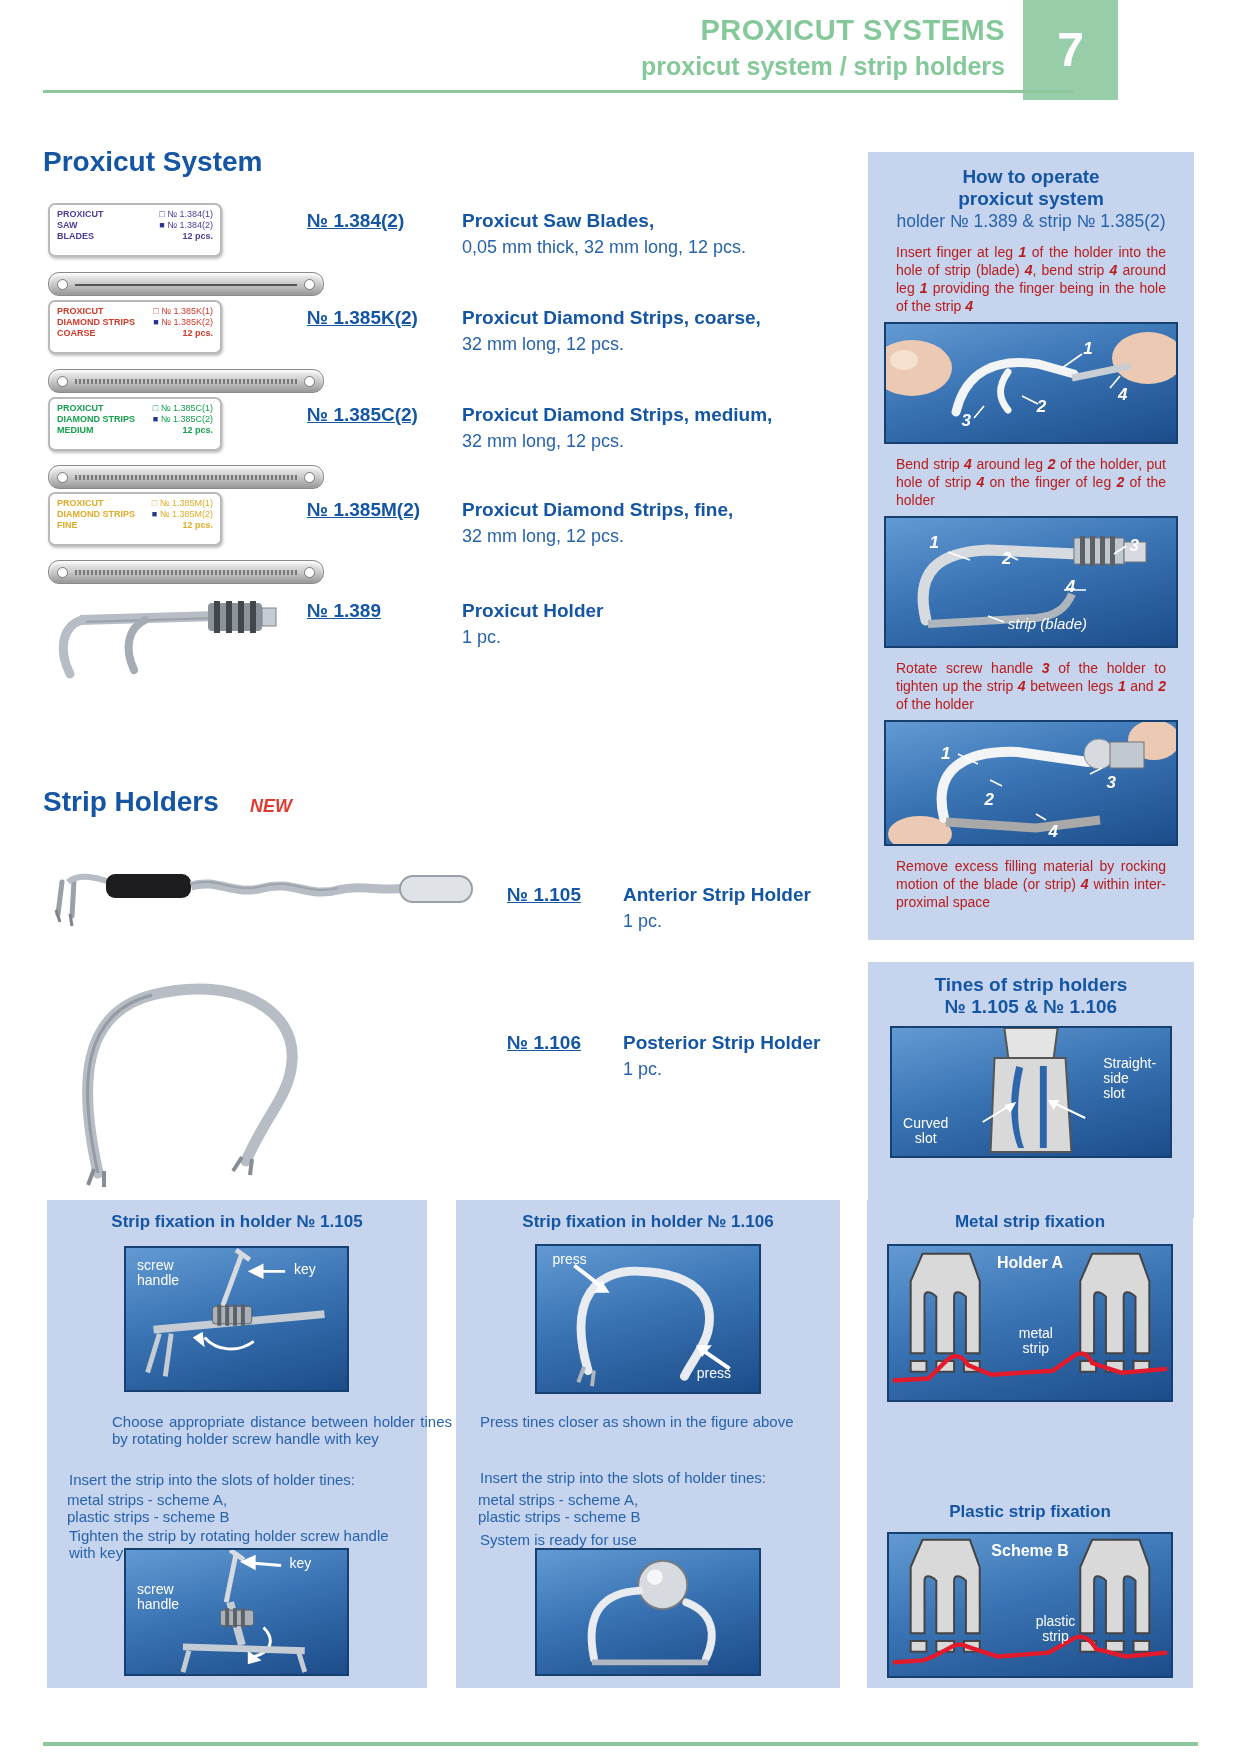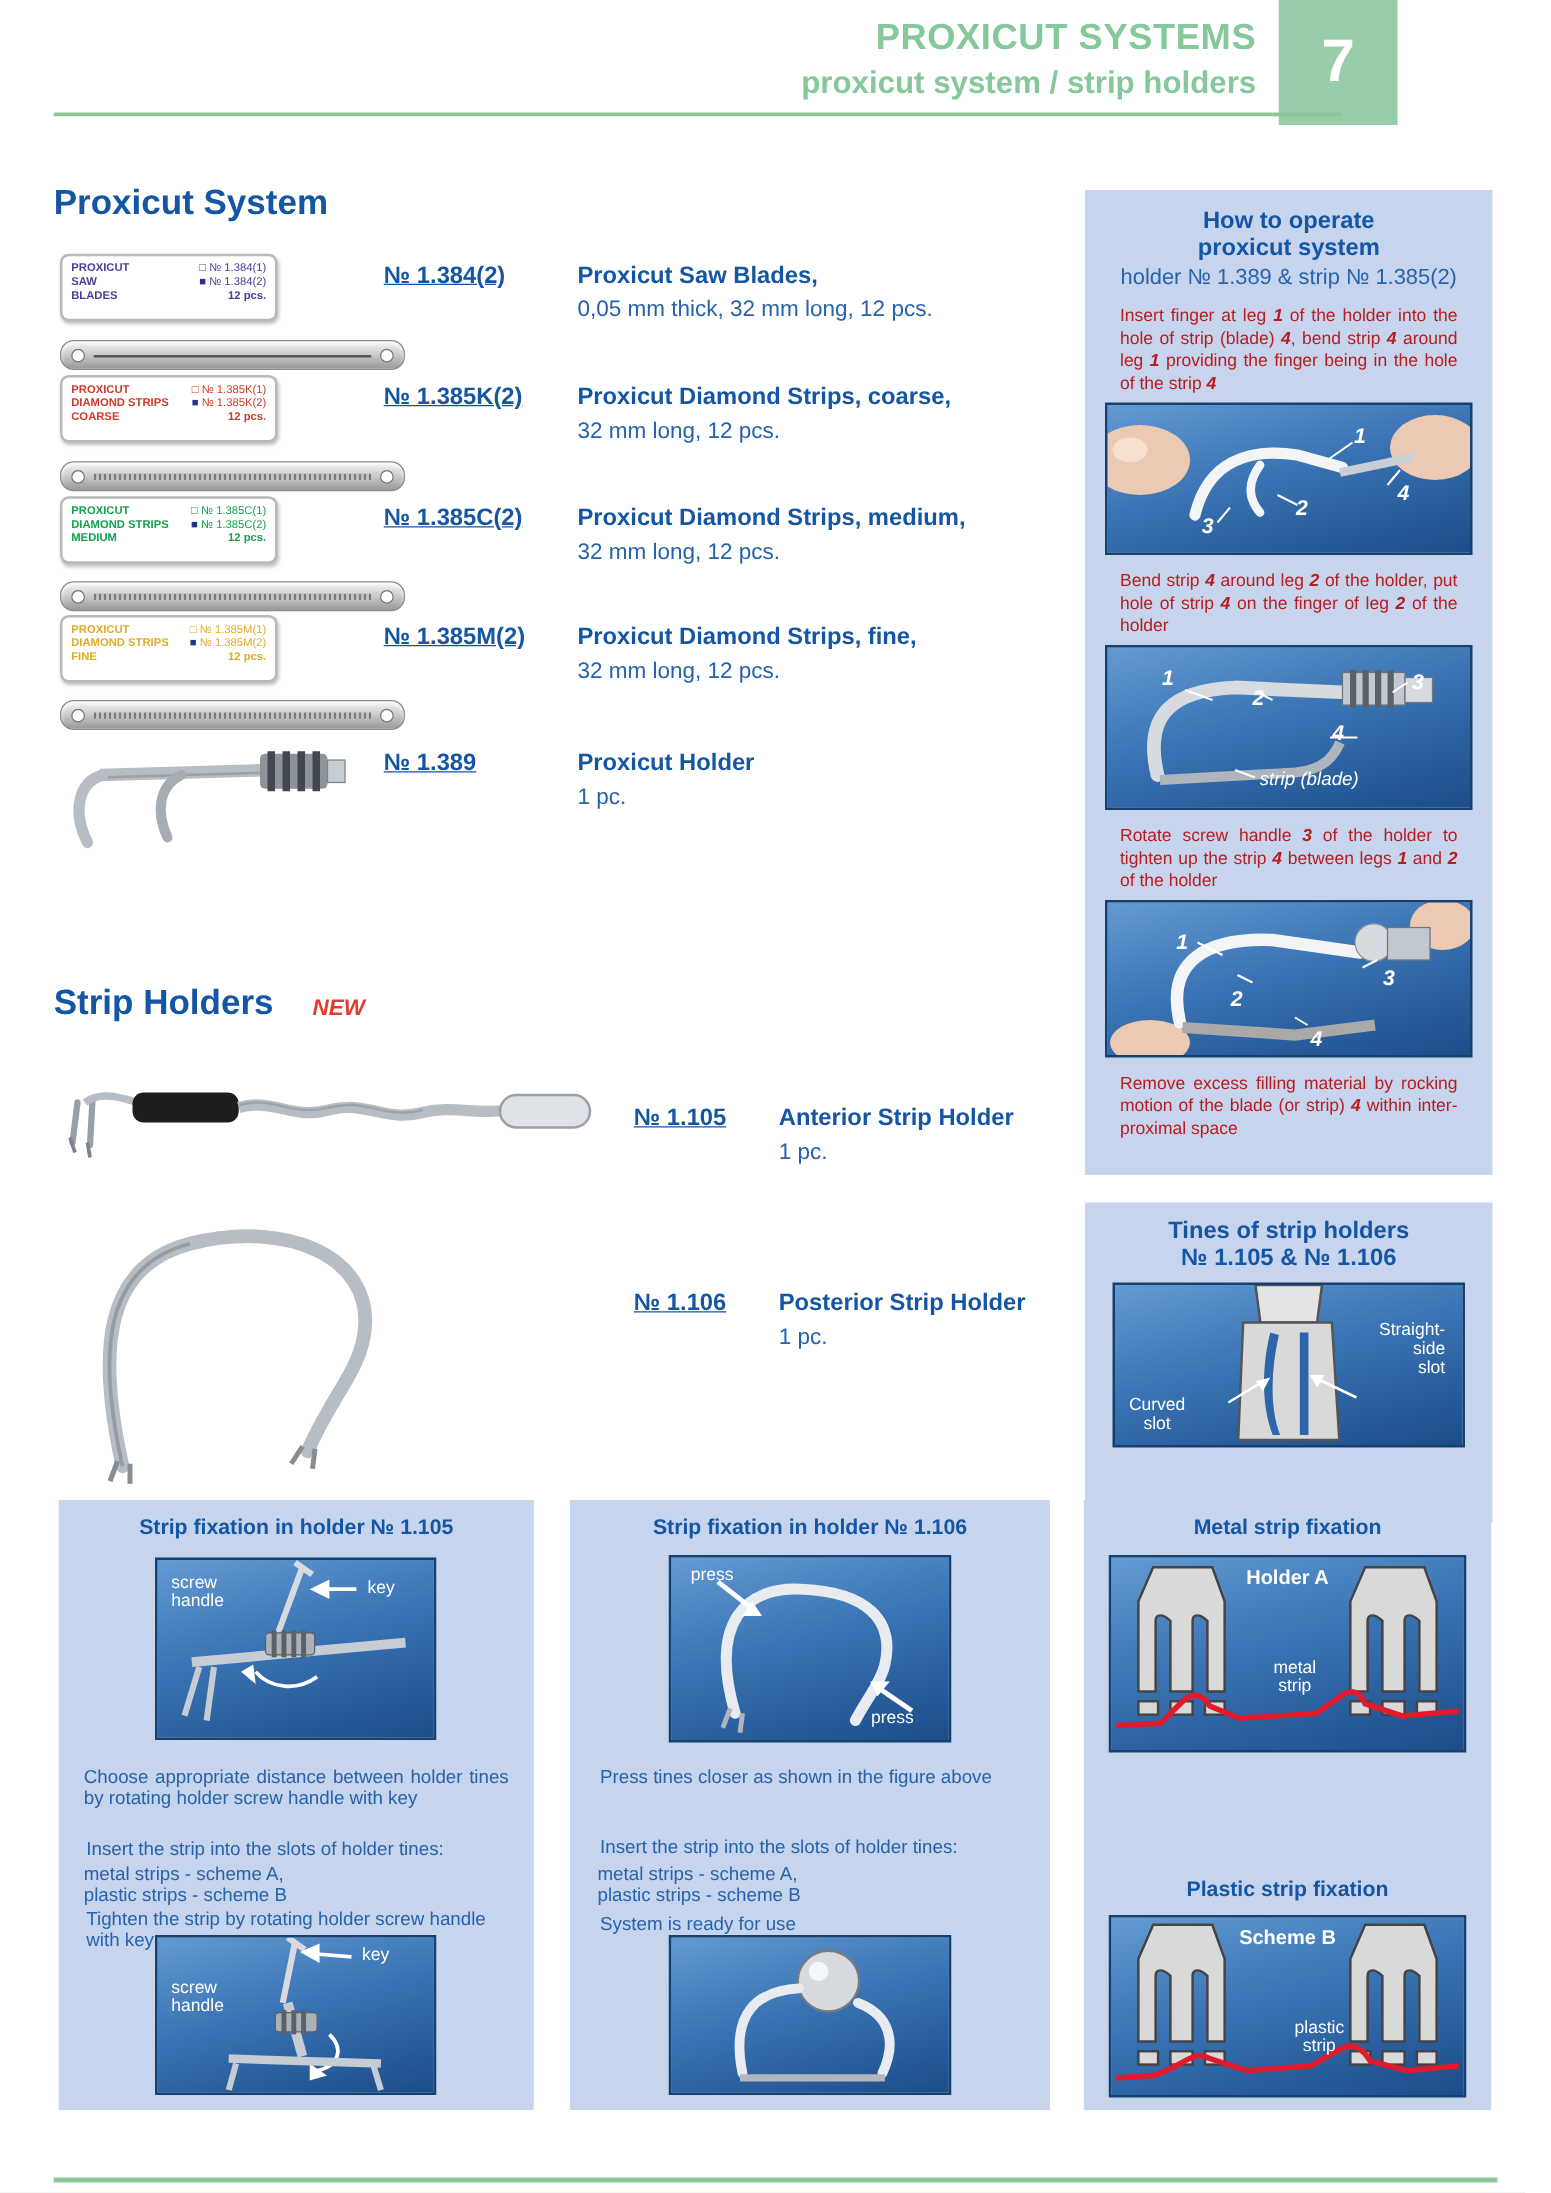--- a/index.html
+++ b/index.html
@@ -54,21 +54,21 @@
   .step  { font-size:14px; color:#b91c1c; text-align:justify; line-height:18px; margin:11px 12px 0; }
   .photo { position:relative; background:linear-gradient(165deg,#639ad3 0%,#3a74b4 45%,#1c4c8a 100%);
            border:2px solid #16406f; box-sizing:border-box; margin-top:7px; overflow:hidden; }
   .photo svg { position:absolute; left:0; top:0; width:100%; height:100%; }
   .pl     { position:absolute; color:#fff; font-size:17px; font-weight:bold; font-style:italic; }
   .plabel { position:absolute; color:#fff; font-size:14px; line-height:15px; }
   .pcap   { position:absolute; color:#fff; font-size:15px; font-style:italic; }
   .boxtitle { position:absolute; left:0; width:100%; text-align:center; font-size:17px;
               font-weight:bold; color:#1456a4; }
   .bp { position:absolute; font-size:15px; color:#2763ab; line-height:17px; }
-  .just { text-align:justify; }
+  .just { text-align:justify;margin-left:45px; }
   .scheme { position:absolute; left:0; width:100%; top:8px; text-align:center;
             color:#fff; font-size:16px; font-weight:bold; }
 </style>
 </head>
 <body>
 
 <div class="page">
 
   <div class="hdr-title">PROXICUT SYSTEMS</div>
   <div class="hdr-sub">proxicut system / strip holders</div>
@@ -273,21 +273,21 @@
         <path d="M104 30 L176 30 L182 124 L100 124 Z" fill="#d9d9d9" stroke="#555" stroke-width="2"></path>
         <path d="M126 38 C118 70 120 100 128 120 L134 120 C126 100 126 70 133 40 Z" fill="#2e66ab"></path>
         <rect x="150" y="38" width="7" height="82" fill="#2e66ab"></rect>
         <path d="M92 94 L122 76" stroke="#fff" stroke-width="2"></path>
         <polygon points="126,74 114,77 120,85" fill="#fff"></polygon>
         <path d="M196 90 L162 74" stroke="#fff" stroke-width="2"></path>
         <polygon points="158,72 170,72 164,82" fill="#fff"></polygon>
       </svg>
       <span class="plabel pre" style="left:4%;bottom:8%;text-align:center">Curved
 slot</span>
-      <span class="plabel pre" style="right:5%;top:22%;text-align:right">Straight-
+      <span class="plabel pre" style="right:5%;top:22%;text-align:left">Straight-
 side
 slot</span>
     </div>
   </aside>
 
   <section class="panel" style="left:47px;top:1200px;width:380px;height:488px">
     <div class="boxtitle" style="top:12px">Strip fixation in holder № 1.105</div>
     <div class="photo" style="position:absolute;left:77px;top:46px;width:225px;height:146px;margin:0">
       <svg viewBox="0 0 225 146" preserveAspectRatio="none">
         <path d="M118 6 L96 66" stroke="#d7dbe0" stroke-width="5"></path>

